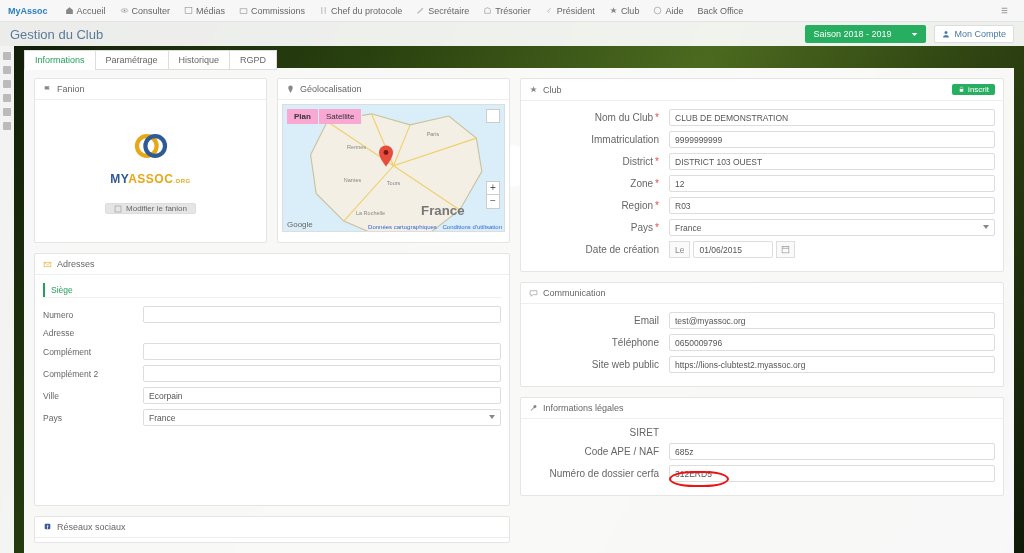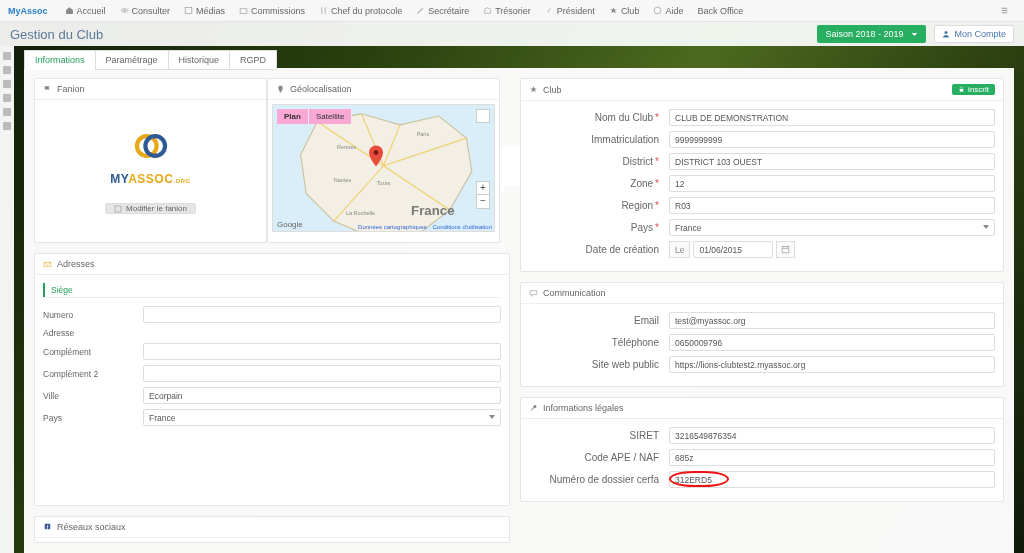--- a/index.html
+++ b/index.html
@@ -55,21 +55,21 @@
   }
   .secondbar .right { display: flex; align-items: center; gap: 8px; }
   .season-btn {
     background: #27ae60;
     color: #fff;
     font-size: 9px;
     padding: 4px 8px;
     border-radius: 2px;
     display: inline-flex;
     align-items: center;
-    gap: 8px;
+    gap: 20px;
   }
   .account-btn { background: #fff; border: 1px solid #ddd; font-size: 9px; padding: 3px 7px; border-radius: 2px; display: inline-flex; align-items: center; gap: 4px; color: #4a79aa; }
   
   .sidebar-left {
     position: absolute;
     top: 46px; left: 0; bottom: 0;
     width: 14px;
     background: rgba(255,255,255,0.95);
     z-index: 5;
     display: flex; flex-direction: column; gap: 6px; padding-top: 6px; align-items: center;
@@ -98,21 +98,21 @@
     top: 68px; left: 24px; right: 10px; bottom: 0;
     background: rgba(255,255,255,0.97);
     padding: 10px;
     z-index: 4;
     overflow: hidden;
     display: flex;
     gap: 10px;
   }
   .colL { width: 476px; display: flex; flex-direction: column; gap: 10px; }
   .colR { flex: 1; display: flex; flex-direction: column; gap: 10px; }
-  .rowTop { display: flex; }
+  .rowTop { display: flex; gap: 10px; }
   .panel {
     background: #fff;
     border: 1px solid #e5e5e5;
     border-radius: 2px;
     display: flex;
     flex-direction: column;
   }
   .panel-head {
     padding: 5px 8px;
     border-bottom: 1px solid #eee;
@@ -505,21 +505,20 @@
     <div class="panel">
       <div class="panel-head">
         <svg width="9" height="9" viewBox="0 0 16 16">
             <path fill="#888" d="M13 3a3 3 0 0 1-4 4L4 12l-1-1 5-5a3 3 0 0 1 4-4z"></path>
           </svg>
         <span>Informations légales</span>
       </div>
       <div class="panel-body rel">
         <div class="frow">
             <div class="flabel-r">SIRET</div>
-            <input class="finput" value="3216549876354" style="">
           </div>
         <div class="frow">
             <div class="flabel-r">Code APE / NAF</div>
             <input class="finput" value="685z" style="">
           </div>
         <div class="frow">
             <div class="flabel-r">Numéro de dossier cerfa</div>
             <input class="finput" value="312ERD5" style="">
           </div>
         <div class="redring" style="left:148px; top:52px;"></div>

